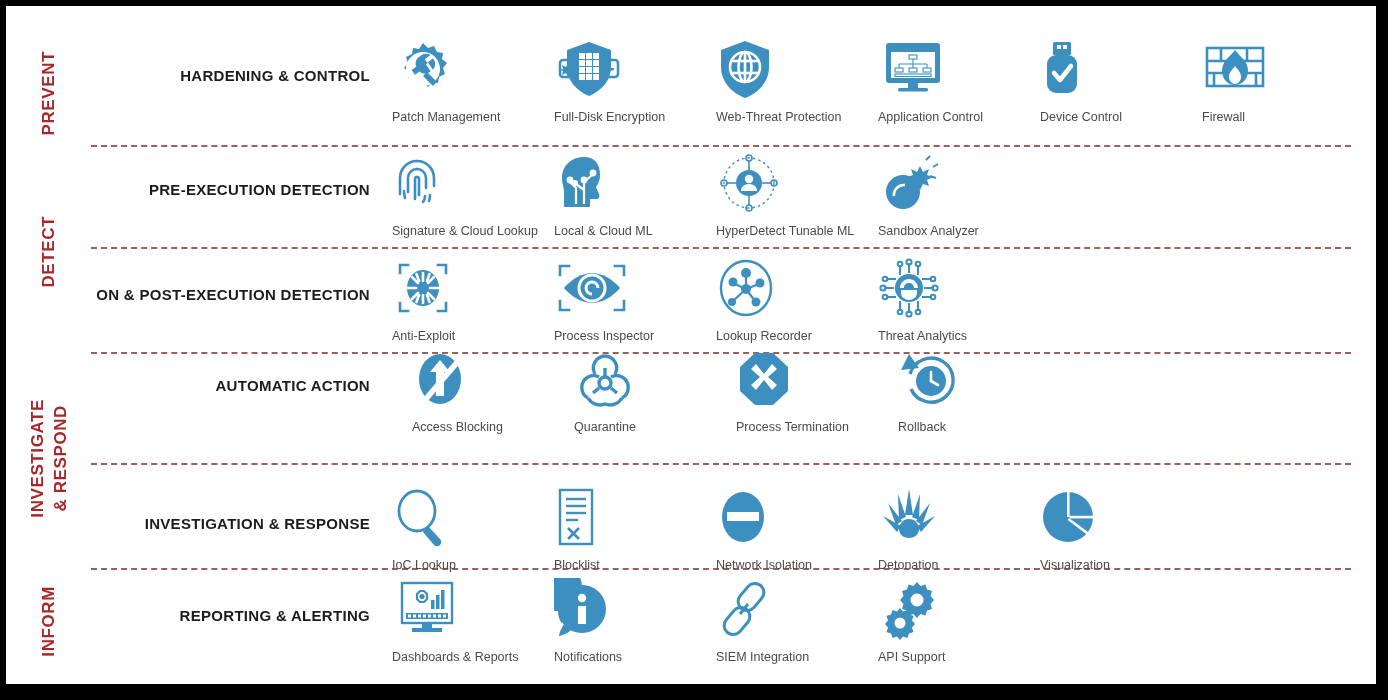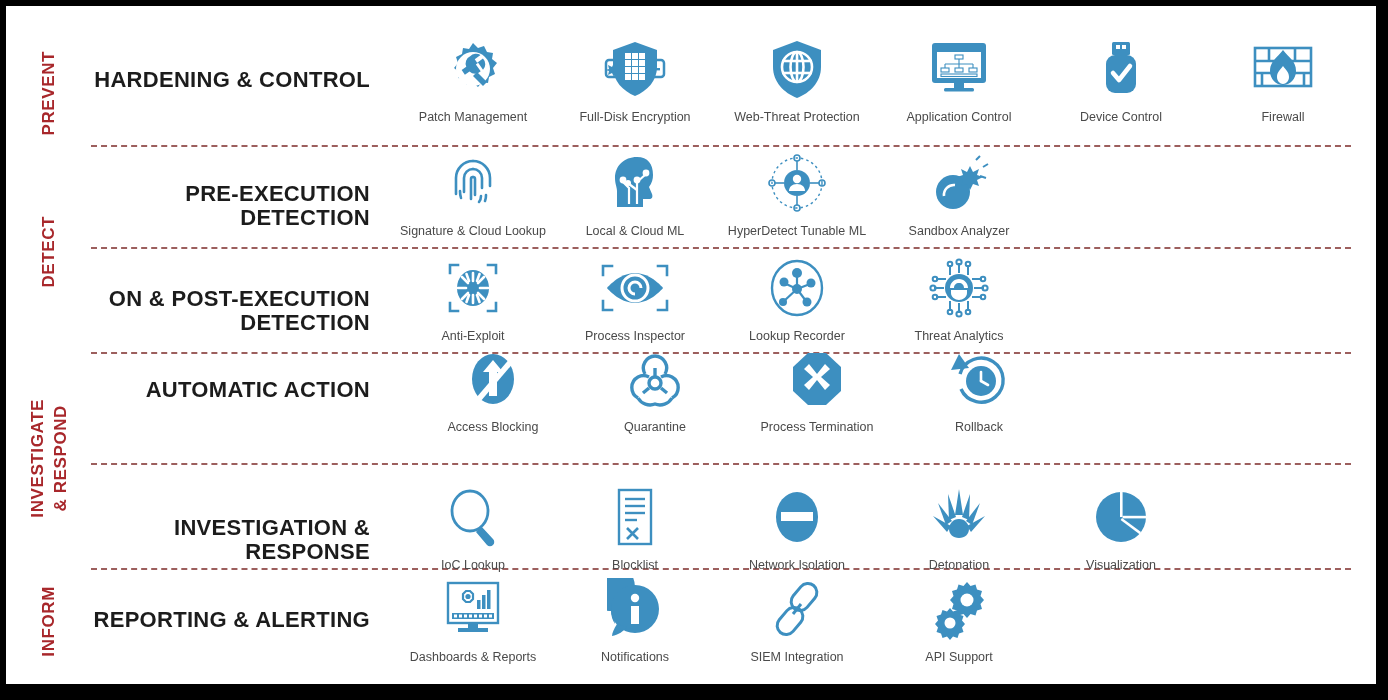--- a/index.html
+++ b/index.html
@@ -50,40 +50,40 @@
     left: 86px;
     right: 24px;
     display: flex;
     align-items: flex-start;
   }
   .row-title {
     width: 300px;
     flex: 0 0 300px;
     text-align: right;
     padding-right: 22px;
-    font-size: 22px;
+    font-size: 15px;
     font-weight: bold;
     color: #1c1c1c;
     letter-spacing: 0.3px;
     line-height: 1.1;
     font-family: "Liberation Sans", sans-serif;
     font-stretch: condensed;
     padding-top: 36px;
   }
   .row-items {
     flex: 1 1 auto;
     display: flex;
     align-items: flex-start;
   }
   .cap {
     width: 162px;
     flex: 0 0 162px;
     display: flex;
     flex-direction: column;
-    align-items: center;
+    align-items: flex-start;
   }
   .cap .ico {
     height: 74px;
     display: flex;
     align-items: center;
     justify-content: center;
   }
   .cap .ico svg { display: block; }
   .cap .lbl {
     margin-top: 4px;

